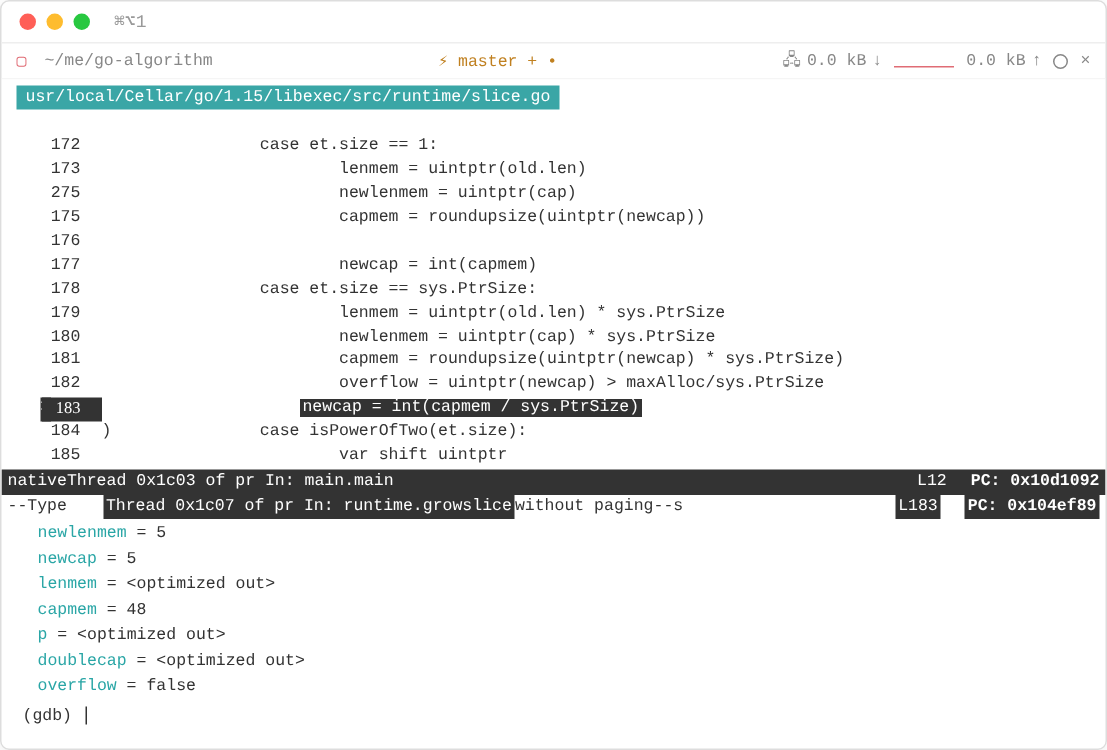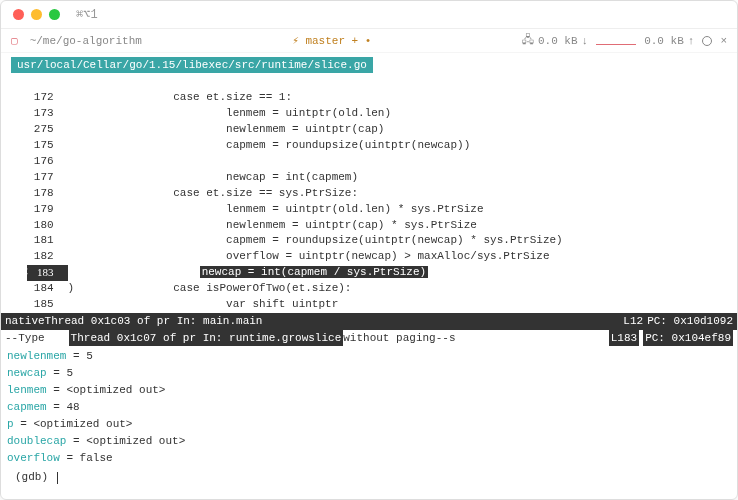--- a/index.html
+++ b/index.html
@@ -118,23 +118,23 @@
     }
     .thr-row {
       display: flex;
       align-items: center;
       line-height: 1.5;
       padding: 0 4px;
     }
     .thr-row.dark { background: #333; color: #fff; }
     .inv { background: #333; color: #fff; padding: 0 2px; margin-left: 24px; }
     .flex1 { flex: 1; }
-    .pc { margin-left: 4px; }
+    .pc { margin-left: 16px; font-weight: bold; }
     .vars {
-      padding: 2px 6px;
+      padding: 2px 24px;
       line-height: 1.55;
     }
     .var-name { color: #2aa6a6; }
     .prompt-row { padding: 2px 14px; }
     .cursor {
       display: inline-block;
       width: 1px;
       height: 12px;
       background: #333;
       vertical-align: middle;

